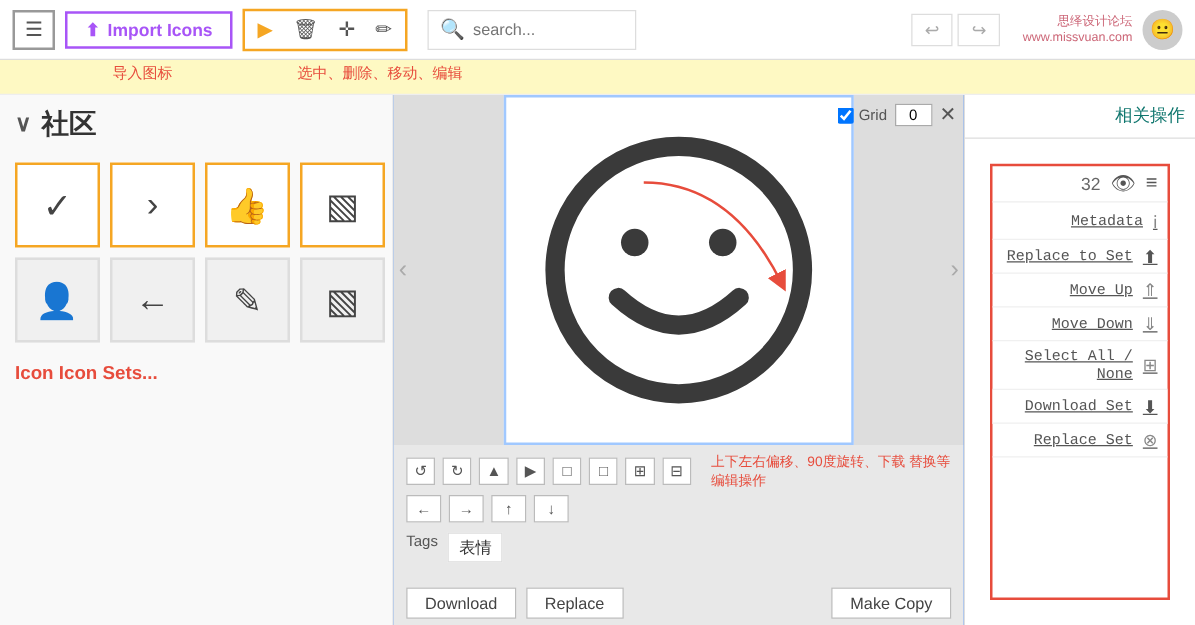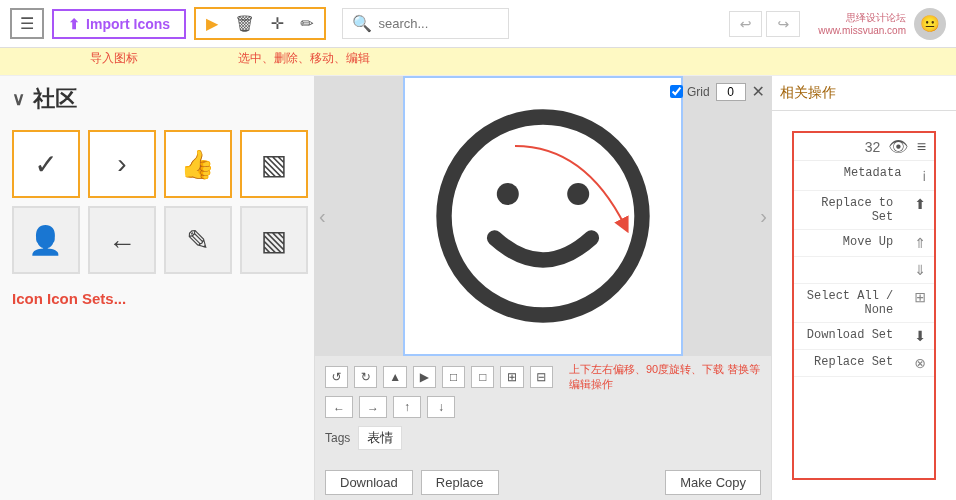--- a/index.html
+++ b/index.html
@@ -275,21 +275,20 @@
       font-size: 12px;
       color: #555;
     }
     .ctrl-annotation {
       font-size: 11px;
       color: #e74c3c;
       margin-left: 10px;
     }
     .tags-row {
       display: flex;
-      align-items: center;
       gap: 8px;
       margin-top: 4px;
     }
     .tags-label {
       font-size: 12px;
       color: #555;
     }
     .tag-value {
       background: #fff;
       border: 1px solid #ddd;
@@ -315,23 +314,23 @@
     
     .right-panel {
       width: 185px;
       background: #fff;
       border-left: 1px solid #ddd;
       flex-shrink: 0;
       display: flex;
       flex-direction: column;
     }
     .right-panel-title {
-      color: #a16207;
+      color: #0f766e;
       font-size: 14px;
-      text-align: left;
+      text-align: right;
       padding: 8px;
       border-bottom: 1px solid #ddd;
     }
     .right-panel-inner {
       border: 2px solid #e74c3c;
       margin: 20px;
       flex: 1;
       display: flex;
       flex-direction: column;
     }
@@ -349,26 +348,28 @@
     }
     .panel-icon-btn {
       background: none;
       border: none;
       cursor: pointer;
       font-size: 16px;
       color: #555;
     }
     .panel-row {
       display: flex;
+      align-items: center;
       justify-content: flex-end;
       padding: 5px 8px;
-      gap: 21px;
+      gap: 8px;
       border-bottom: 1px solid #f0f0f0;
       font-size: 12px;
       color: #555;
+      text-decoration: underline;
     }
     .panel-row-label {
       font-family: 'Courier New', monospace;
       font-size: 12px;
       flex: 1;
       text-align: right;
     }
     .panel-row-icon {
       font-size: 14px;
       color: #888;
@@ -515,20 +516,21 @@
       </div>
       <div class="panel-row">
         <span class="panel-row-label">Replace to Set</span>
         <span class="panel-row-icon download">⬆</span>
       </div>
       <div class="panel-row">
         <span class="panel-row-label">Move Up</span>
         <span class="panel-row-icon">⇑</span>
       </div>
       <div class="panel-row">
+        <span class="panel-row-label">Move Down</span>
         <span class="panel-row-icon">⇓</span>
       </div>
       <div class="panel-row">
         <span class="panel-row-label">Select All / None</span>
         <span class="panel-row-icon">⊞</span>
       </div>
       <div class="panel-row download-set">
         <span class="panel-row-label">Download Set</span>
         <span class="panel-row-icon download">⬇</span>
       </div>

